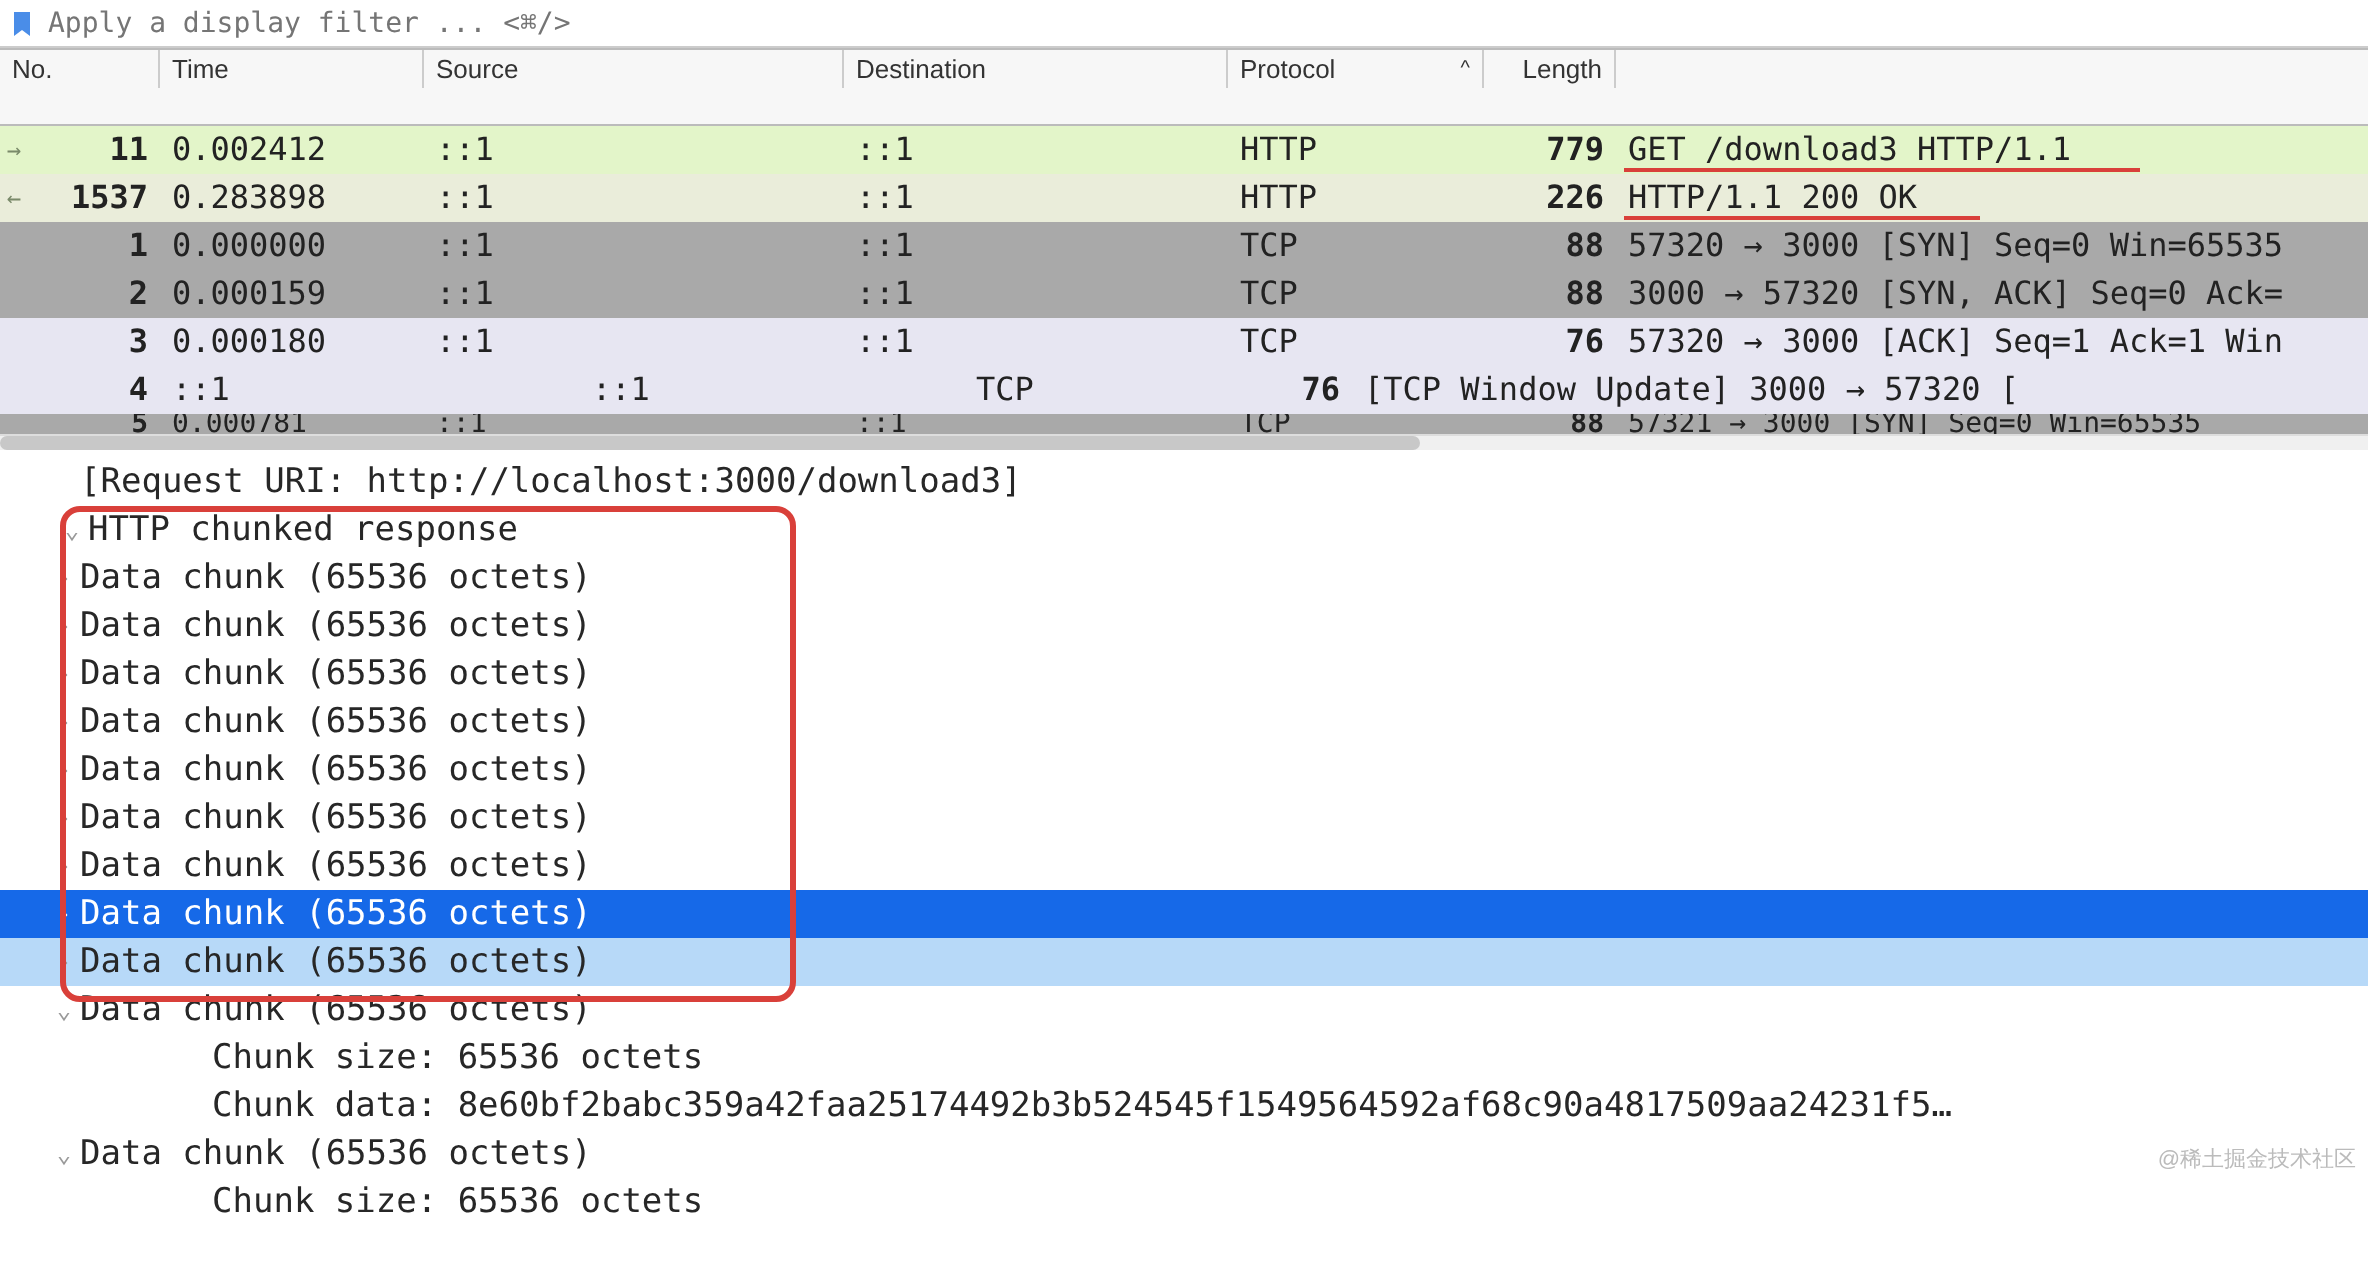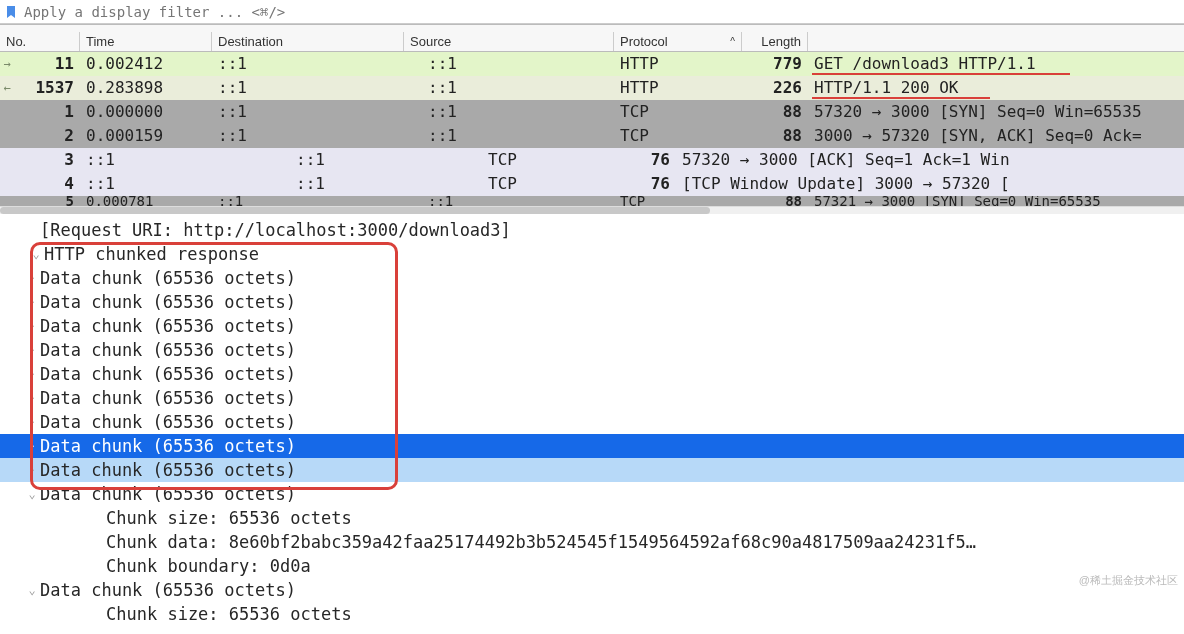--- a/index.html
+++ b/index.html
@@ -33,22 +33,22 @@
 
   
   .packet-list { border-top: 1px solid #bbb; }
   .plist-header {
     display: flex;
     background: #f7f7f7;
     border-bottom: 1px solid #bbb;
     font-family: -apple-system, Helvetica, Arial, sans-serif;
     font-size: 13px;
     color: #333;
-    height: 27px;
-    align-items: flex-end;
+    height: 38px;
+    align-items: flex-start;
   }
   .hcell {
     border-right: 1px solid #ccc;
     padding: 2px 6px;
     display: flex; align-items: center;
     position: relative;
     cursor: pointer;
   }
   .hcell.right { justify-content: flex-end; }
   .sort-ind { margin-left: 4px; font-size: 10px; }
@@ -158,22 +158,22 @@
           <path d="M3 1 h8 v12 l-4 -3 l-4 3 z" fill="#4a8de8"></path>
         </svg>
     </span>
     <input class="filter-input" placeholder="Apply a display filter ... &lt;⌘/&gt;" style="">
   </div>
 
   <div class="packet-list">
     <div class="plist-header">
       <div class="hcell col-no">No.</div>
       <div class="hcell col-time">Time</div>
+      <div class="hcell col-src">Source</div>
       <div class="hcell col-dst">Destination</div>
-      <div class="hcell col-src">Source</div>
       <div class="hcell col-proto">
         <span>Protocol</span>
         <span class="sort-ind" style="position:absolute;right:6px;">^</span>
       </div>
       <div class="hcell col-len right">Length</div>
     </div>
 
     <div class="plist-body">
 
       <div class="prow row-http1">
@@ -218,20 +218,21 @@
         <div class="cell col-src">::1</div>
         <div class="cell col-dst">::1</div>
         <div class="cell col-proto">TCP</div>
         <div class="cell col-len right">88</div>
         <div class="cell col-info">3000 → 57320 [SYN, ACK] Seq=0 Ack=</div>
       </div>
 
       <div class="prow row-tcp-lav">
         <div class="arrow-col"></div>
         <div class="cell col-no right" style="width:66px">3</div>
+        <div class="cell col-time">0.000180</div>
         <div class="cell col-src">::1</div>
         <div class="cell col-dst">::1</div>
         <div class="cell col-proto">TCP</div>
         <div class="cell col-len right">76</div>
         <div class="cell col-info">57320 → 3000 [ACK] Seq=1 Ack=1 Win</div>
       </div>
 
       <div class="prow row-tcp-lav">
         <div class="arrow-col"></div>
         <div class="cell col-no right" style="width:66px">4</div>
@@ -313,24 +314,20 @@
       <span class="txt">Data chunk (65536 octets)</span>
     </div>
     <div class="tree-row indent-3">
       <span class="disclosure"></span>
       <span class="txt">Chunk size: 65536 octets</span>
     </div>
     <div class="tree-row indent-3">
       <span class="disclosure"></span>
       <span class="txt">Chunk data: 8e60bf2babc359a42faa25174492b3b524545f1549564592af68c90a4817509aa24231f5…</span>
     </div>
-    <div class="tree-row indent-3">
-      <span class="disclosure"></span>
-      <span class="txt">Chunk boundary: 0d0a</span>
-    </div>
 
     <div class="tree-row indent-2">
       <span class="disclosure">⌄</span>
       <span class="txt">Data chunk (65536 octets)</span>
     </div>
     <div class="tree-row indent-3">
       <span class="disclosure"></span>
       <span class="txt">Chunk size: 65536 octets</span>
     </div>
 

